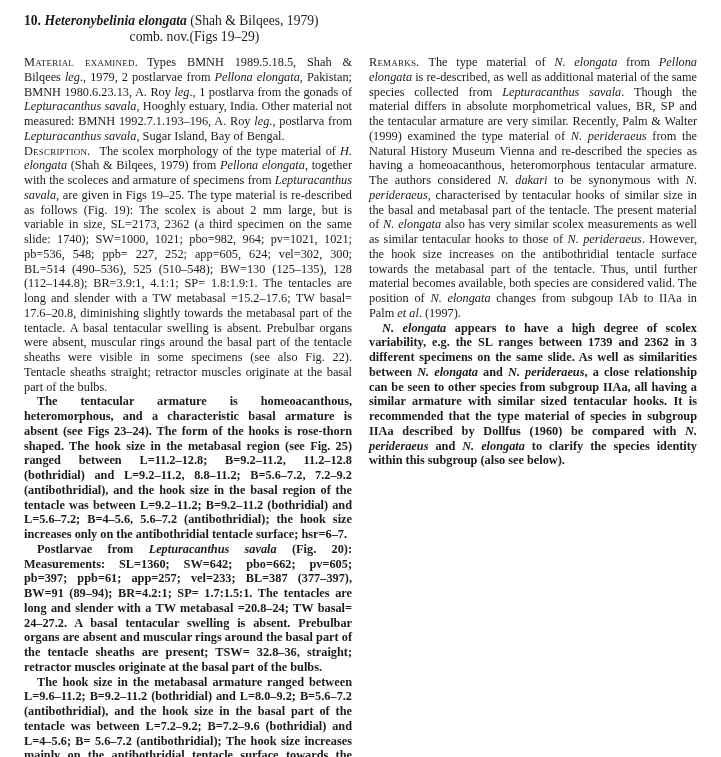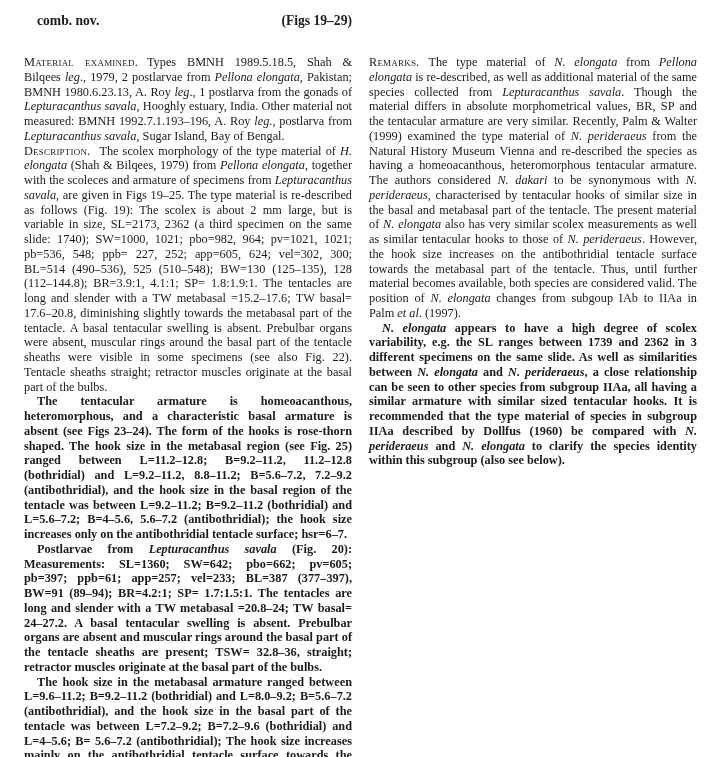--- a/index.html
+++ b/index.html
@@ -33,22 +33,22 @@
     white-space: nowrap;
   }
   .h1line .species {
     font-style: italic;
   }
   .h1line .authority {
     font-weight: normal;
   }
   .h2line {
     display: flex;
-    justify-content: space-between;
-    font-weight: bold;
+    justify-content: center;
+    font-weight: normal;
     padding-left: 13px;
   }
   .columns {
     position: absolute;
     left: 24px;
     top: 55px;
     width: 673px;
     display: flex;
     gap: 17px;
     align-items: flex-start;
@@ -78,20 +78,25 @@
   .run.italic {
     font-style: italic;
   }
 </style>
 </head>
 <body>
 
 <div class="page">
 
   <header class="entry-header">
+    <div class="h1line">
+      <span class="num">10.</span>
+      <span class="species">Heteronybelinia elongata</span>
+      <span class="authority">(Shah &amp; Bilqees, 1979)</span>
+    </div>
     <div class="h2line">
       <span class="comb">comb. nov.</span>
       <span class="figs">(Figs 19–29)</span>
     </div>
   </header>
 
   <div class="columns">
     <div class="col col-left">
         <p class="para section-gap"><span class="sc">Material examined.</span><span class="run">Types BMNH 1989.5.18.5, Shah &amp; Bilqees </span><span class="run italic">leg</span><span class="run">., 1979, 2 postlarvae from </span><span class="run italic">Pellona elongata</span><span class="run">, Pakistan; BMNH 1980.6.23.13, A. Roy </span><span class="run italic">leg</span><span class="run">., 1 postlarva from the gonads of </span><span class="run italic">Lepturacanthus savala</span><span class="run">, Hooghly estuary, India. Other material not measured: BMNH 1992.7.1.193–196, A. Roy </span><span class="run italic">leg</span><span class="run">., postlarva from </span><span class="run italic">Lepturacanthus savala</span><span class="run">, Sugar Island, Bay of Bengal.</span></p>
         <p class="para section-gap"><span class="sc">Description.</span><span class="run">The scolex morphology of the type material of </span><span class="run italic">H. elongata</span><span class="run"> (Shah &amp; Bilqees, 1979) from </span><span class="run italic">Pellona elongata</span><span class="run">, together with the scoleces and armature of specimens from </span><span class="run italic">Lepturacanthus savala</span><span class="run">, are given in Figs 19–25. The type material is re-described as follows (Fig. 19): The scolex is about 2 mm large, but is variable in size, SL=2173, 2362 (a third specimen on the same slide: 1740); SW=1000, 1021; pbo=982, 964; pv=1021, 1021; pb=536, 548; ppb= 227, 252; app=605, 624; vel=302, 300; BL=514 (490–536), 525 (510–548); BW=130 (125–135), 128 (112–144.8); BR=3.9:1, 4.1:1; SP= 1.8:1.9:1. The tentacles are long and slender with a TW metabasal =15.2–17.6; TW basal= 17.6–20.8, diminishing slightly towards the metabasal part of the tentacle. A basal tentacular swelling is absent. Prebulbar organs were absent, muscular rings around the basal part of the tentacle sheaths were visible in some specimens (see also Fig. 22). Tentacle sheaths straight; retractor muscles originate at the basal part of the bulbs.</span></p>

